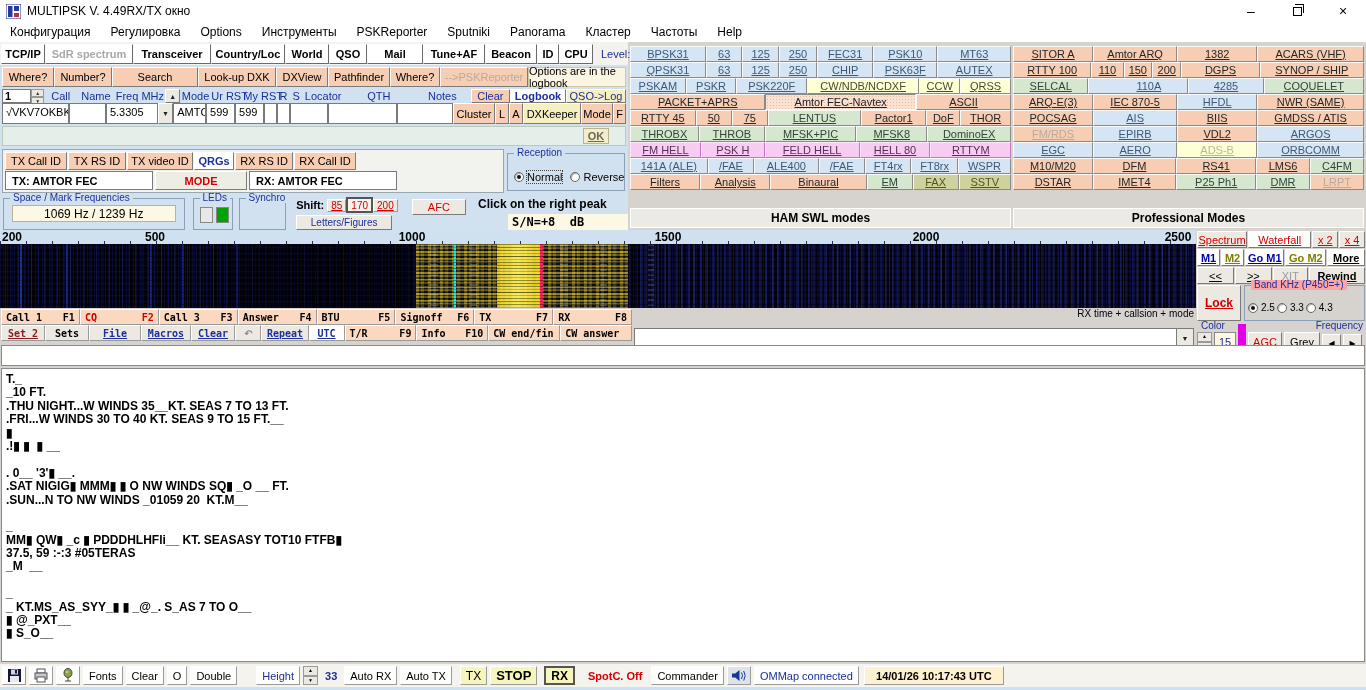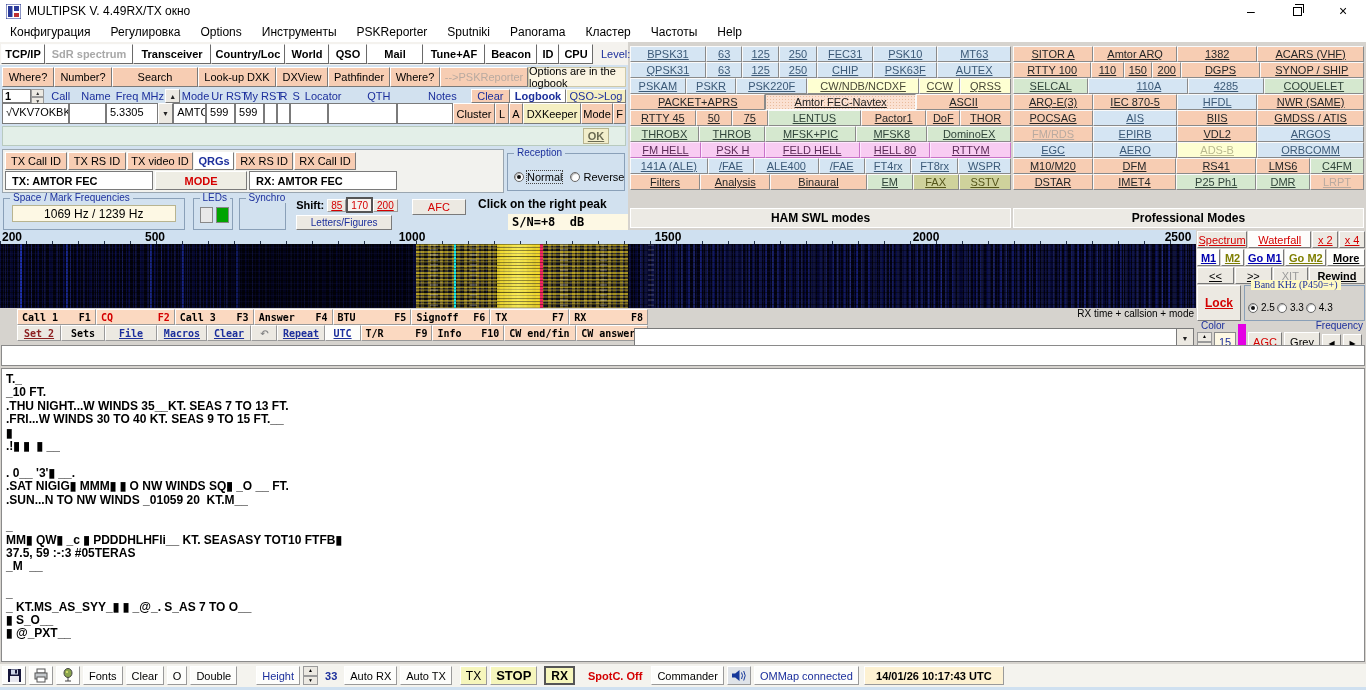--- a/index.html
+++ b/index.html
@@ -121,33 +121,33 @@
   
   .rpanel { position:absolute; left:1196px; top:230px; width:170px; height:106px; background:#d6d3ce; font-size:11px; padding:1px 1px 0 1px; }
   .rrow { display:flex; height:17px; gap:1px; margin-bottom:1px; }
   .rbtn { border:1px solid; border-color:#fff #7a7a7a #7a7a7a #fff; background:#ece9e2; display:flex; align-items:center; justify-content:center; text-decoration:underline; white-space:nowrap; overflow:hidden; }
   .red { color:#d40000; } .navy { color:#0000b0; font-weight:bold; } .olive { color:#7e7e00; font-weight:bold; }
   .blk { color:#000; font-weight:bold; } .gry { color:#9a9a9a; }
   .wbg { background:#fdfdfb; }
   .lockrow { height:36px; display:flex; gap:3px; margin-bottom:1px; }
   .lockbtn { width:44px; border:1px solid; border-color:#fff #7a7a7a #7a7a7a #fff; background:#ece9e2; color:#d40000; font-weight:bold; font-size:12px; display:flex; align-items:center; justify-content:center; text-decoration:underline; }
   .bandfs { flex:1; background:#d6d3ce; padding:9px 2px 0 3px; display:flex; align-items:center; gap:2px; font-size:10px; }
-  .bandfs>.lg { background:#fef9c3; color:#1c2f9c;font-family:Liberation Serif, serif; }
+  .bandfs>.lg { background:#fca5a5; color:#1c2f9c; }
   .colorrow { height:30px; display:flex; align-items:flex-end; gap:2px; position:relative; }
   .collab { position:absolute; top:-2px; left:4px; color:#1c2f9c; font-size:10px; }
   .freqlab { position:absolute; top:-2px; right:2px; color:#1c2f9c; font-size:10px; }
   .spin2 { width:15px; height:20px; display:flex; flex-direction:column; }
   .spin2 span { flex:1; font-size:5px; line-height:7px; border:1px solid #9a9a9a; background:#ece9e2; text-align:center; }
   .colval { width:22px; height:20px; background:#fdf8e4; border:1px solid #8a8a8a; color:#1c2f9c; display:flex; align-items:center; justify-content:center; }
   .magbar { width:8px; height:28px; background:#e400e4; }
   .agcbtn { width:34px; height:20px; } .greybtn { width:36px; height:20px; text-decoration:none; }
   .arrbtn { width:19px; height:18px; font-size:8px; text-decoration:none; }
 
   
-  .macros { position:absolute; left:17px; top:309px; width:631px; }
+  .macros { position:absolute; left:1px; top:309px; width:631px; }
   .macrow { display:flex; height:16px; }
   .mac { font-family:"DejaVu Sans Mono",monospace; font-size:10px; font-weight:bold; background:#fbd9c1; border:1px solid #9a9a9a; border-top-color:#fff; border-left-color:#fff; display:flex; justify-content:space-between; align-items:center; padding:0 4px; flex:1; white-space:pre; overflow:hidden; }
   .macrow2 .mac { background:#ece9e2; font-weight:bold; }
   .mac.peach { background:#fbd9c1; }
   .mac.blue { color:#1c2f9c; text-decoration:underline; justify-content:center; }
   .mac.maroon { color:#8c2020; text-decoration:underline; justify-content:center; }
   .mac.bold { justify-content:center; }
   .mac.red { color:#d40000; }
   .mac.undo { color:#888; justify-content:center; font-family:"DejaVu Sans",sans-serif; }
   .mac.wbg2 { background:#fdfdfb; color:#1c2f9c; text-decoration:underline; justify-content:center; }
@@ -612,22 +612,22 @@
     <div class="tline">.SAT NIGIG▮ MMM▮ ▮ O NW WINDS SQ▮ _O __ FT.</div>
     <div class="tline">.SUN...N TO NW WINDS _01059 20  KT.M__</div>
     <div class="tline"></div>
     <div class="tline">_</div>
     <div class="tline">MM▮ QW▮ _c ▮ PDDDHLHFli__ KT. SEASASY TOT10 FTFB▮</div>
     <div class="tline">37.5, 59 :-:3 #05TERAS</div>
     <div class="tline">_M  __</div>
     <div class="tline"></div>
     <div class="tline">_</div>
     <div class="tline">_ KT.MS_AS_SYY_▮ ▮ _@_. S_AS 7 TO O__</div>
+    <div class="tline">▮ @_PXT__</div>
     <div class="tline">▮ S_O__</div>
-    <div class="tline">▮ @_PXT__</div>
 </div>
 
 <div class="sbar">
   <span class="sbtn iconbtn"><svg width="15" height="15" viewBox="0 0 15 15">
         <rect x="1" y="1" width="13" height="13" fill="#16163a"></rect>
         <rect x="4" y="1.5" width="7" height="5" fill="#cfd6e8"></rect>
         <rect x="8" y="2" width="2" height="3.5" fill="#16163a"></rect>
         <rect x="3" y="8" width="9" height="6" fill="#e8e8f0"></rect>
       </svg></span>
   <span class="sbtn iconbtn"><svg width="16" height="15" viewBox="0 0 16 15">

